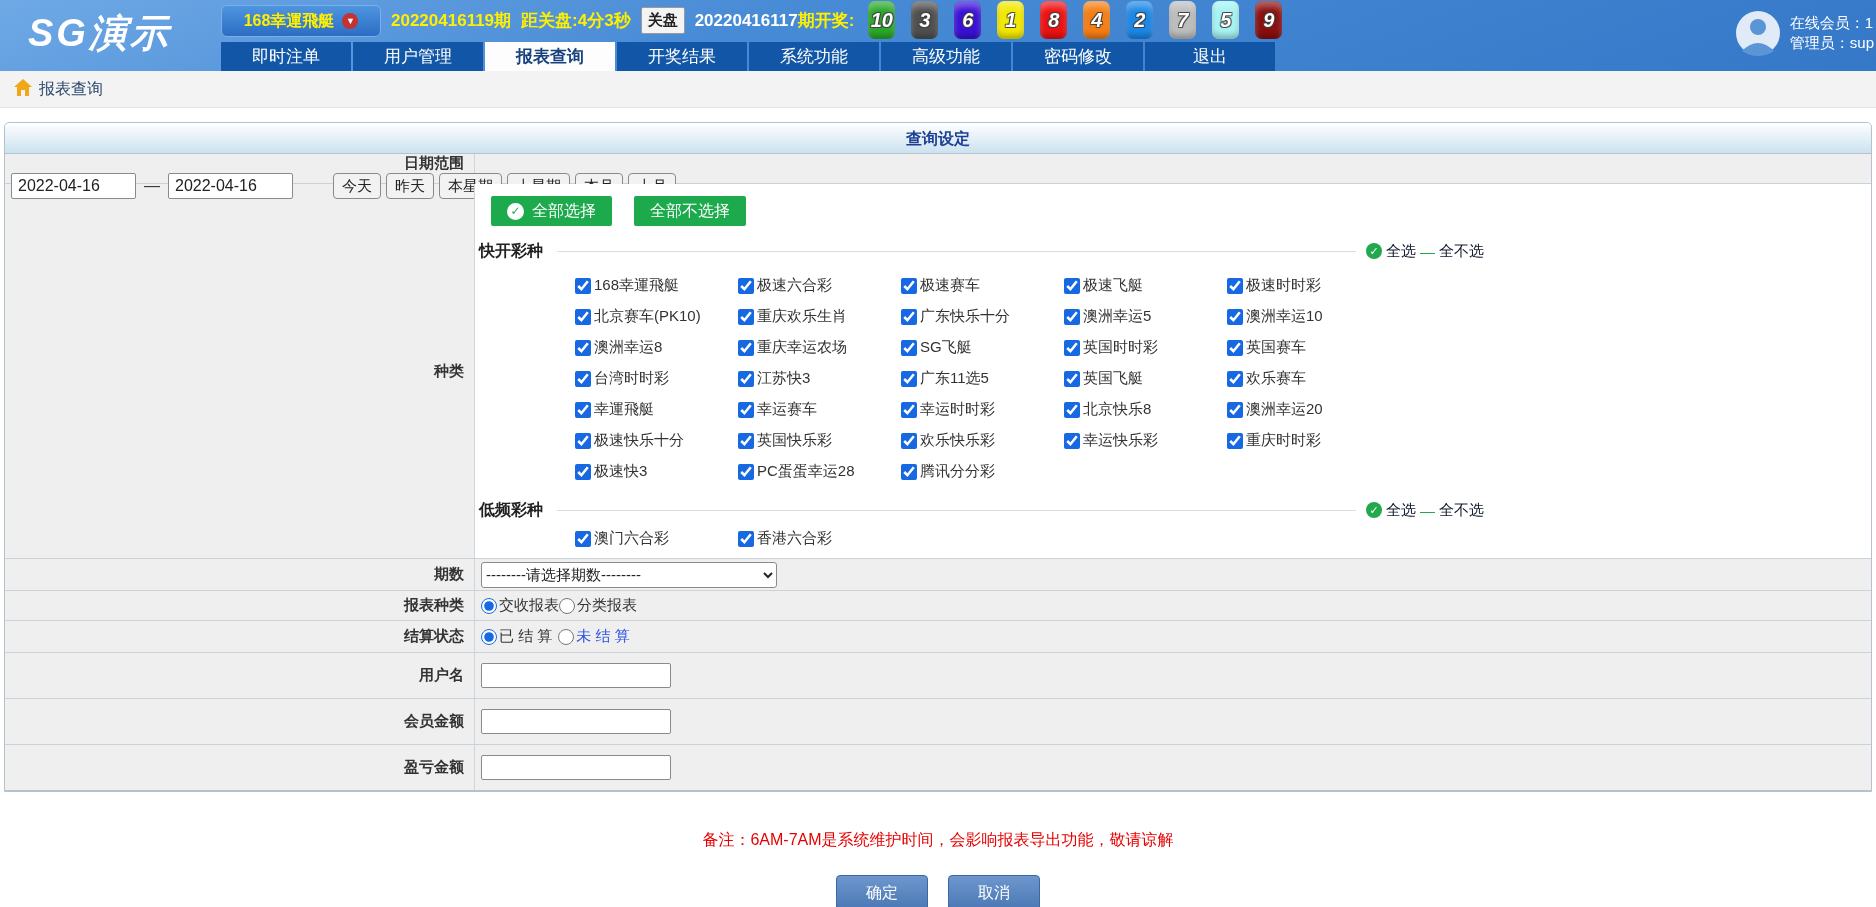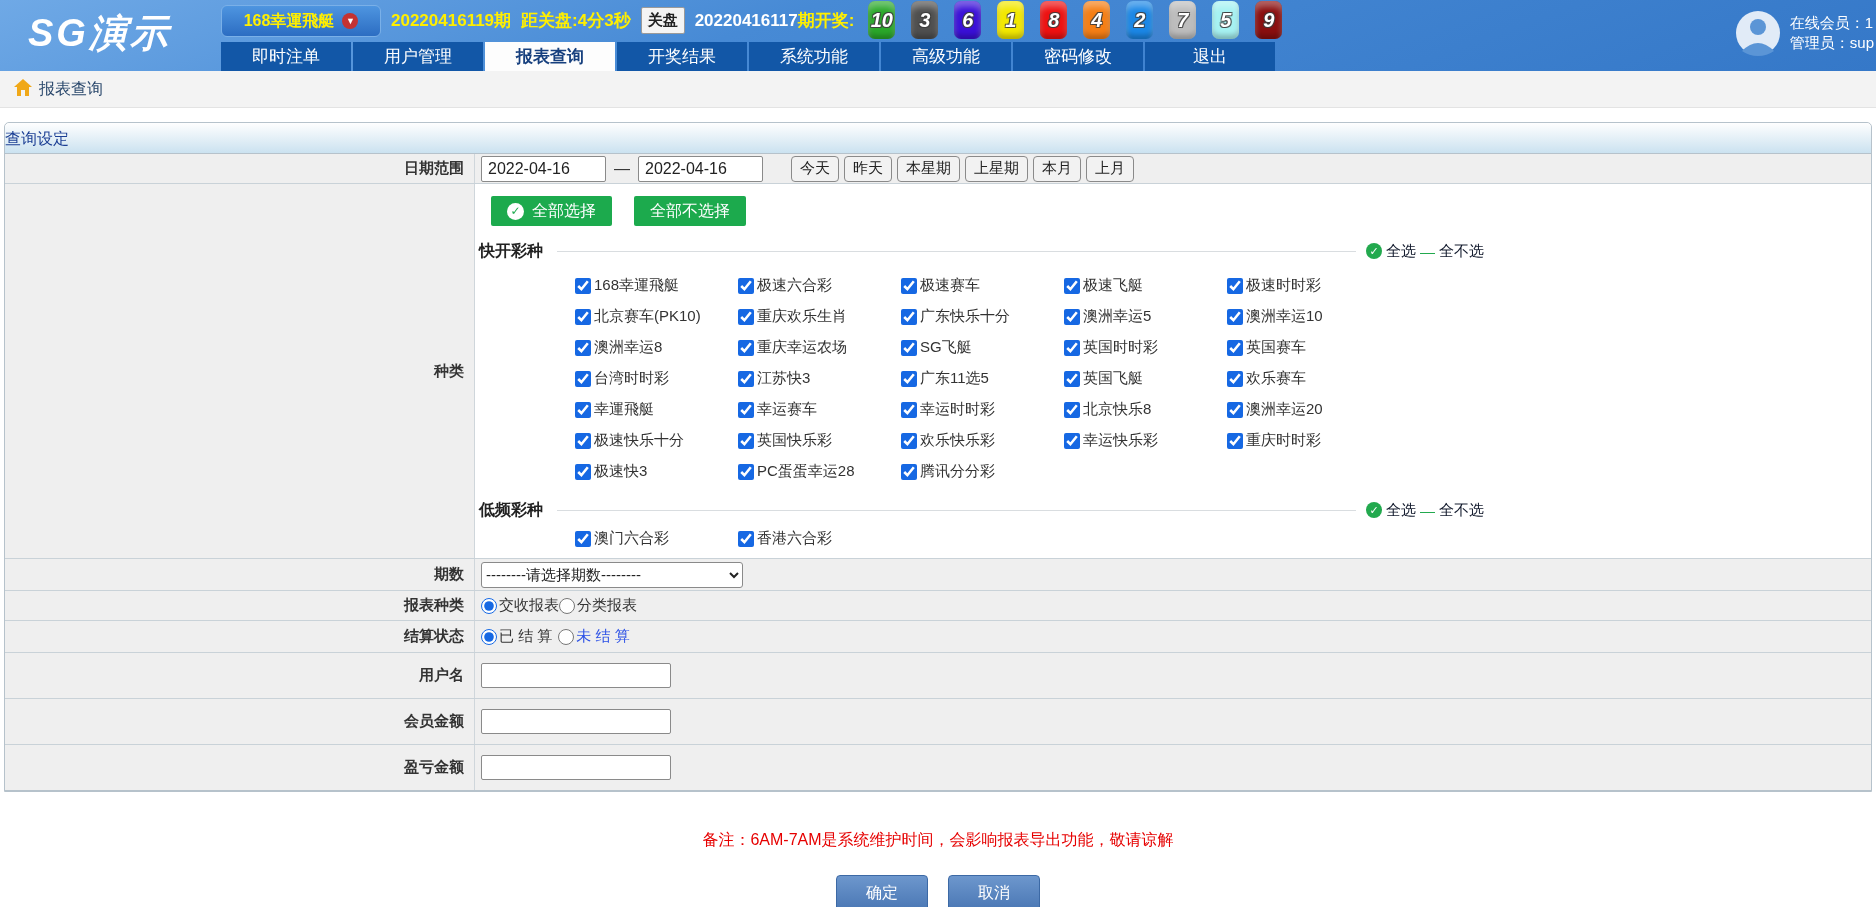--- a/index.html
+++ b/index.html
@@ -40,39 +40,39 @@
 
   
   .breadcrumb { height:37px; background:#f3f3f3; display:flex; align-items:center;
     padding-left:14px; gap:7px; border-bottom:1px solid #e3e3e3; }
   .breadcrumb-label { color:#29476b; font-size:16px; }
 
   
   .form-table { margin:14px 4px 0 4px; border:1px solid #b6c2cb; border-radius:5px 5px 0 0; }
   .form-title { height:31px; background:linear-gradient(#fefefe,#cbe2f0);
     border-bottom:1px solid #b6c2cb; border-radius:5px 5px 0 0;
-    color:#1c3f94; font-size:16px; font-weight:normal; line-height:31px; }
+    color:#1c3f94; font-size:16px; font-weight:bold; text-align:center; line-height:31px; }
   .frow { display:flex; border-bottom:1px solid #c9d2d8; background:#efefef; }
   .frow:last-child { border-bottom:1px solid #b6c2cb; }
   .flabel { width:470px; min-width:470px; border-right:1px solid #cfd6db; text-align:right;
     padding-right:10px; font-size:15px; font-weight:bold; color:#333;
     display:flex; align-items:center; justify-content:flex-end; }
   .fcontent { flex:1; display:flex; align-items:center; padding-left:6px; }
-  .row-date { height:30px; }
+  .row-date { height:30px;flex-direction:column; }
   .row-cat { height:375px; }
   .row-cat .fcontent { background:#fff; display:block; padding:12px 0 0 4px; }
   .row-period { height:32px; }
   .row-rtype { height:30px; }
   .row-settle { height:32px; }
   .row-input { height:46px; }
 
   .date-input { width:125px; height:26px; border:1px solid #8a8a8a; border-radius:2px;
     font-size:16px; padding:0 6px; color:#222; background:#fff; }
   .date-sep { margin:0 8px; font-size:16px; color:#333; }
-  .quick-btns { display:flex; gap:5px; margin-left:28px; }
+  .quick-btns { display:flex; gap:5px; margin-left:40px; }
   .qbtn { height:26px; padding:0 8px; background:#f2f2f2; border:1px solid #8a8a8a;
     border-radius:4px; font-size:15px; color:#222; cursor:pointer;
     font-family:"Liberation Sans","DejaVu Sans",sans-serif; }
 
   .action-row { display:flex; gap:22px; margin-left:12px; margin-bottom:14px; }
   .green-btn { height:30px; padding:0 16px; background:#1caa4d; border:none; border-radius:2px;
     color:#fff; font-size:16px; display:flex; align-items:center; gap:8px; cursor:pointer;
     font-family:"Liberation Sans","DejaVu Sans",sans-serif; }
   .check-circle-white { width:17px; height:17px; border-radius:50%; background:#fff;
     color:#1caa4d; font-size:12px; font-weight:bold; line-height:17px; text-align:center; }
@@ -83,21 +83,21 @@
   .check-circle-green { width:16px; height:16px; border-radius:50%; background:#22a94e;
     color:#fff; font-size:11px; font-weight:bold; line-height:16px; text-align:center; }
   .sel-links a { color:#0f172a; font-size:15px; text-decoration:none; cursor:pointer; }
   .sel-dash { color:#22a94e; font-size:15px; }
   .cb-grid { display:grid; grid-template-columns:repeat(5,163px); grid-auto-rows:31px;
     margin-left:96px; margin-top:8px; }
   .cb-grid.low { margin-top:2px; }
   .cb { display:flex; align-items:center; font-size:15px; color:#333; cursor:pointer; }
   .cb input { width:16px; height:16px; accent-color:#1668e3; margin-right:3px; }
 
-  .period-select { width:262px; height:26px; font-size:15px; color:#222; border:1px solid #8a8a8a;
+  .period-select { width:296px; height:26px; font-size:15px; color:#222; border:1px solid #8a8a8a;
     border-radius:3px; background:#fff; font-family:"Liberation Sans","DejaVu Sans",sans-serif; }
   .radio-group { display:flex; align-items:center; font-size:15px; color:#333; }
   .radio-group label { display:flex; align-items:center; cursor:pointer; }
   .radio-group input { width:16px; height:16px; accent-color:#1668e3; margin-right:2px; }
   .radio-group .second { margin-left:6px; }
   .blue-option { color:#2b50e6; }
   .text-input { width:190px; height:25px; border:1px solid #8a8a8a; border-radius:2px;
     font-size:15px; padding:0 5px; background:#fff; }
 
   .note-row { margin-top:38px; text-align:center; color:#e60000; font-size:16px; }

